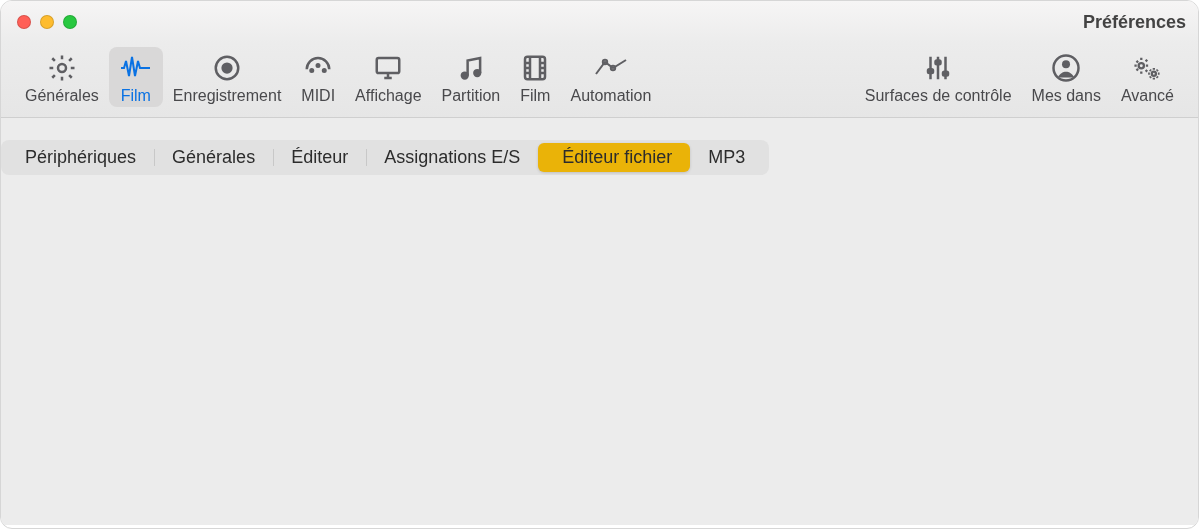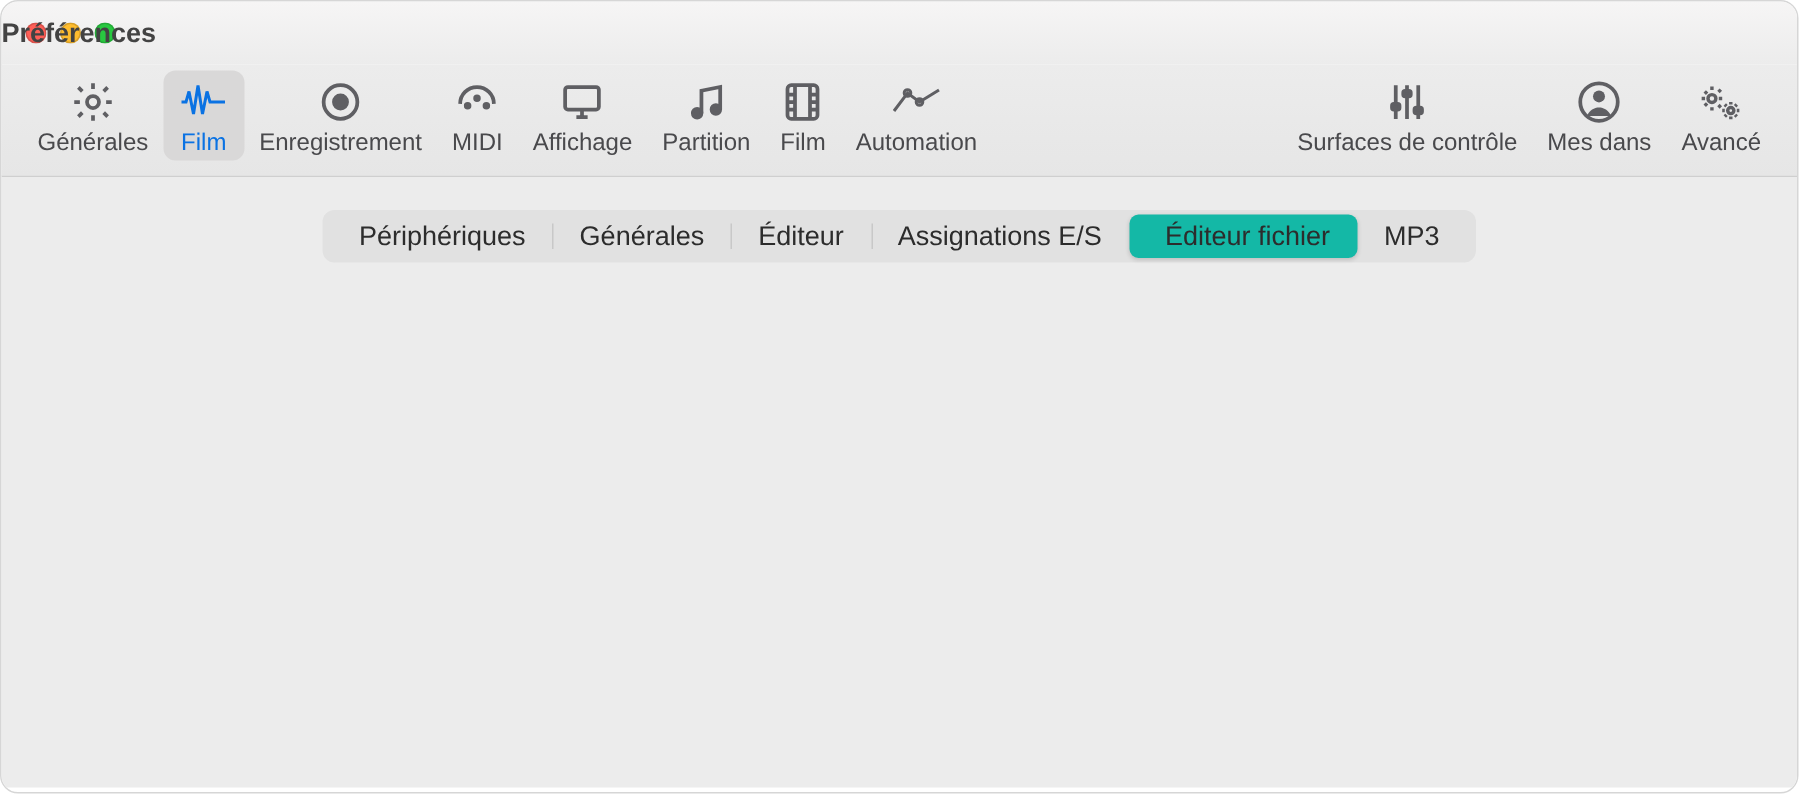--- a/index.html
+++ b/index.html
@@ -35,22 +35,22 @@
   .traffic { display: flex; gap: 9px; align-items: center; }
   .traffic span {
     width: 14px; height: 14px; border-radius: 50%;
     border: 1px solid rgba(0,0,0,0.15);
   }
   .t-close   { background:#ff5f57; }
   .t-min     { background:#febc2e; }
   .t-zoom    { background:#28c840; }
   .title {
     position: absolute;
-    left: 0; right: 0;
-    text-align: left;
+    left: 0; right: 12px;
+    text-align: right;
     font-weight: 700;
     font-size: 18px;
     color: #434343;
     pointer-events: none;
   }
 
   
   .toolbar {
     display: flex;
     align-items: flex-end;
@@ -76,21 +76,20 @@
   .tb-spacer { flex: 1; }
 
   
   .content {
     background:#ececec;
     height: calc(100% - 42px - 78px);
     padding-top: 22px;
   }
   .tabs-wrap {
     display:flex;
-    justify-content:center;
   }
   .tabs {
     display: inline-flex;
     background:#e1e1e1;
     border-radius: 8px;
     padding: 3px 6px;
     gap: 0;
     align-items: center;
   }
   .tab {
@@ -101,21 +100,21 @@
     cursor: default;
   }
   .tab + .tab::before {
     content:"";
     position:absolute;
     left:0; top:6px; bottom:6px;
     width:1px;
     background:#c8c8c8;
   }
   .tab.selected {
-    background:#14b8a6;
+    background:#eab308;
     border-radius:6px;
     box-shadow: 0 1px 3px rgba(0,0,0,0.15);
     padding-left: 24px;
   }
   .tab.selected::before, .tab.selected + .tab::before { display:none; }
 
   
   .panel {
     margin: 0 36px;
     background:#ececec;

